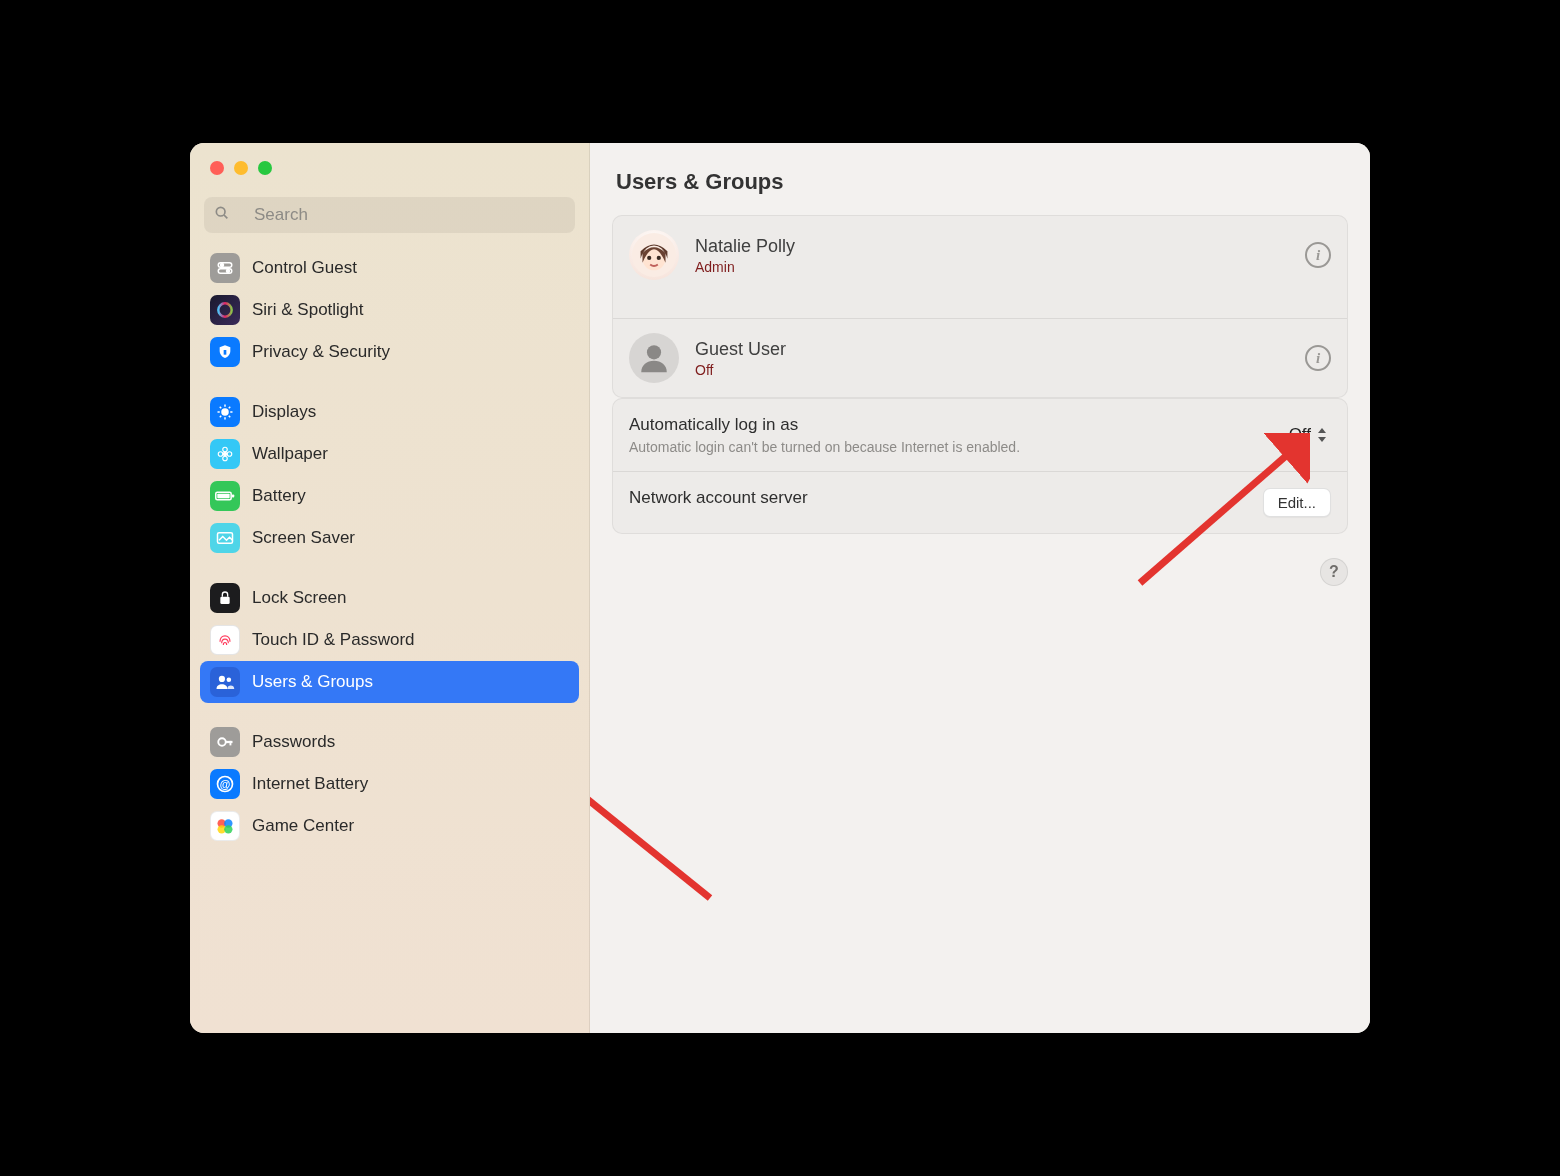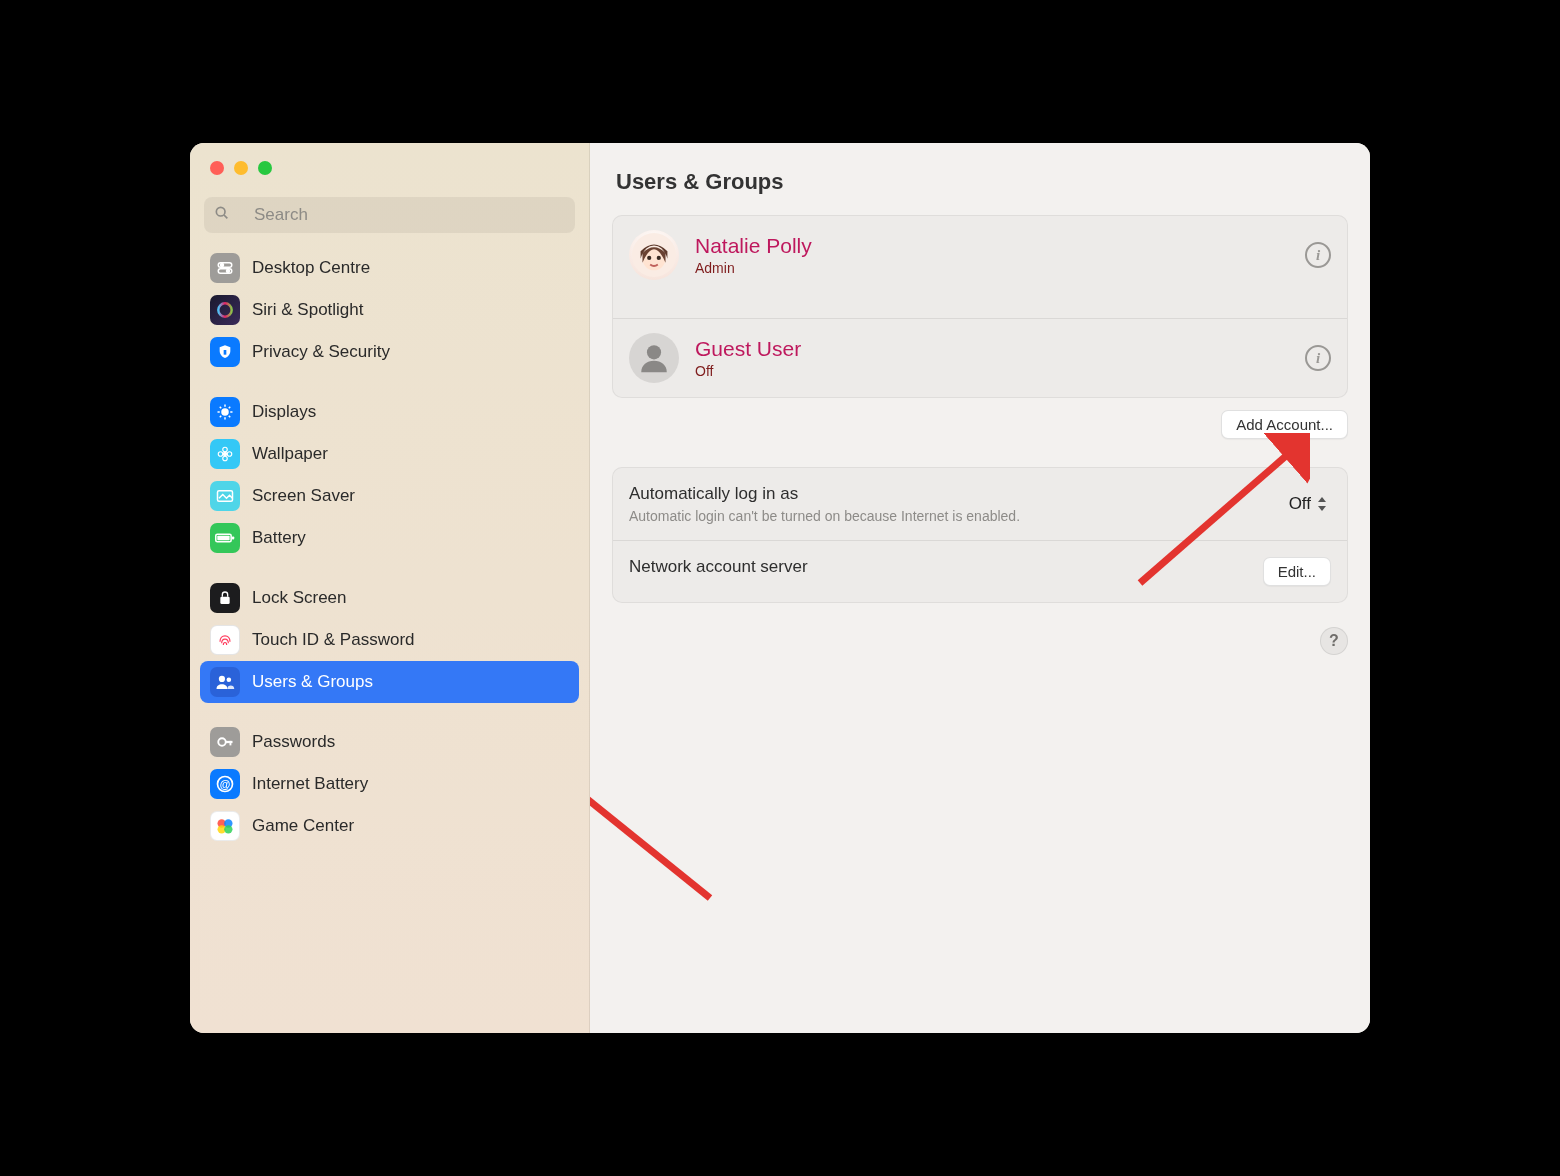--- a/index.html
+++ b/index.html
@@ -82,21 +82,21 @@
     padding: 14px 16px;
   }
   .user-row + .user-row { border-top:1px solid rgba(0,0,0,0.08);margin-top:24px; }
   .avatar {
     width:50px; height:50px; border-radius:50%;
     display:flex; align-items:center; justify-content:center;
     overflow:hidden;
   }
   .avatar.memoji { background: radial-gradient(circle at 50% 30%, #fff, #f5ded4); }
   .avatar.guest { background:#d7d5d3; color:#8a8886; }
-  .user-text .name { font-size:21px; color:#be185d; }
+  .user-text .name { font-size:18px; color:#404040; }
   .user-text .role { font-size:14px; color:#7f1d1d; margin-top:2px; }
   .info-btn {
     margin-left:auto;
     width:26px; height:26px; border-radius:50%;
     border:2px solid #9a9895; color:#9a9895;
     display:flex; align-items:center; justify-content:center;
     font-family: Georgia, serif; font-style: italic; font-weight:600;
     font-size:15px; background:transparent;
   }
   .add-row { display:flex; justify-content:flex-end; margin:12px 0 28px 0; }
@@ -158,21 +158,21 @@
     <div class="side-list">
       <div class="side-item">
         <div class="side-icon" style="background:#9e9c99">
           <svg width="18" height="18" viewBox="0 0 24 24" fill="none" stroke="#fff" stroke-width="2">
               <rect x="3" y="5" width="18" height="6" rx="3"></rect>
               <rect x="3" y="13" width="18" height="6" rx="3"></rect>
               <circle cx="8" cy="8" r="2" fill="#fff"></circle>
               <circle cx="16" cy="16" r="2" fill="#fff"></circle>
             </svg>
         </div>
-        <span>Desktop Centre</span>
+        <span>Control Guest</span>
       </div>
       <div class="side-item">
         <div class="side-icon" style="background:linear-gradient(135deg,#1a1a2e,#3a2a5a)">
           <svg width="20" height="20" viewBox="0 0 24 24">
               <circle cx="12" cy="12" r="8" fill="none" stroke="url(#g1)" stroke-width="3"></circle>
               <defs>
                 <linearGradient id="g1">
                   <stop offset="0" stop-color="#4fc3f7"></stop>
                   <stop offset=".5" stop-color="#e91e63"></stop>
                   <stop offset="1" stop-color="#8bc34a"></stop>
@@ -220,37 +220,37 @@
                 <circle cx="12" cy="6" r="3"></circle>
                 <circle cx="12" cy="18" r="3"></circle>
                 <circle cx="6" cy="12" r="3"></circle>
                 <circle cx="18" cy="12" r="3"></circle>
               </g>
             </svg>
         </div>
         <span>Wallpaper</span>
       </div>
       <div class="side-item">
-        <div class="side-icon" style="background:#4fd5e8">
-          <svg width="18" height="14" viewBox="0 0 24 18" fill="none" stroke="#fff" stroke-width="2">
-              <rect x="2" y="2" width="20" height="14" rx="2" fill="#4fd5e8"></rect>
-              <path d="M4 12 L9 7 L14 12 L18 8 L22 12" stroke="#fff"></path>
-            </svg>
-        </div>
-        <span>Screen Saver</span>
-      </div>
-      <div class="side-item">
         <div class="side-icon" style="background:#34c759">
           <svg width="20" height="12" viewBox="0 0 26 14" fill="#fff">
               <rect x="1" y="2" width="20" height="10" rx="2" fill="none" stroke="#fff" stroke-width="2"></rect>
               <rect x="22" y="5" width="3" height="4" rx="1"></rect>
               <rect x="3" y="4" width="16" height="6" rx="1"></rect>
             </svg>
         </div>
         <span>Battery</span>
+      </div>
+      <div class="side-item">
+        <div class="side-icon" style="background:#4fd5e8">
+          <svg width="18" height="14" viewBox="0 0 24 18" fill="none" stroke="#fff" stroke-width="2">
+              <rect x="2" y="2" width="20" height="14" rx="2" fill="#4fd5e8"></rect>
+              <path d="M4 12 L9 7 L14 12 L18 8 L22 12" stroke="#fff"></path>
+            </svg>
+        </div>
+        <span>Screen Saver</span>
       </div>
 
       <div class="group-gap"></div>
 
       <div class="side-item">
         <div class="side-icon" style="background:#1c1c1e">
           <svg width="14" height="16" viewBox="0 0 20 24" fill="#fff">
               <rect x="3" y="10" width="14" height="11" rx="2"></rect>
               <path d="M6 10 V7 a4 4 0 0 1 8 0 V10" fill="none" stroke="#fff" stroke-width="2"></path>
             </svg>
@@ -344,23 +344,20 @@
             </svg>
         </div>
         <div class="user-text">
           <div class="name">Guest User</div>
           <div class="role">Off</div>
         </div>
         <button class="info-btn">i</button>
       </div>
     </div>
 
-    <div class="add-row">
-      <button class="btn">Add Account...</button>
-    </div>
 
     <div class="panel">
       <div class="settings-row">
         <div>
           <div class="settings-label">Automatically log in as</div>
           <div class="settings-desc">Automatic login can't be turned on because Internet is enabled.</div>
         </div>
         <div class="settings-spacer"></div>
         <div class="dropdown">
           <span>Off</span>

